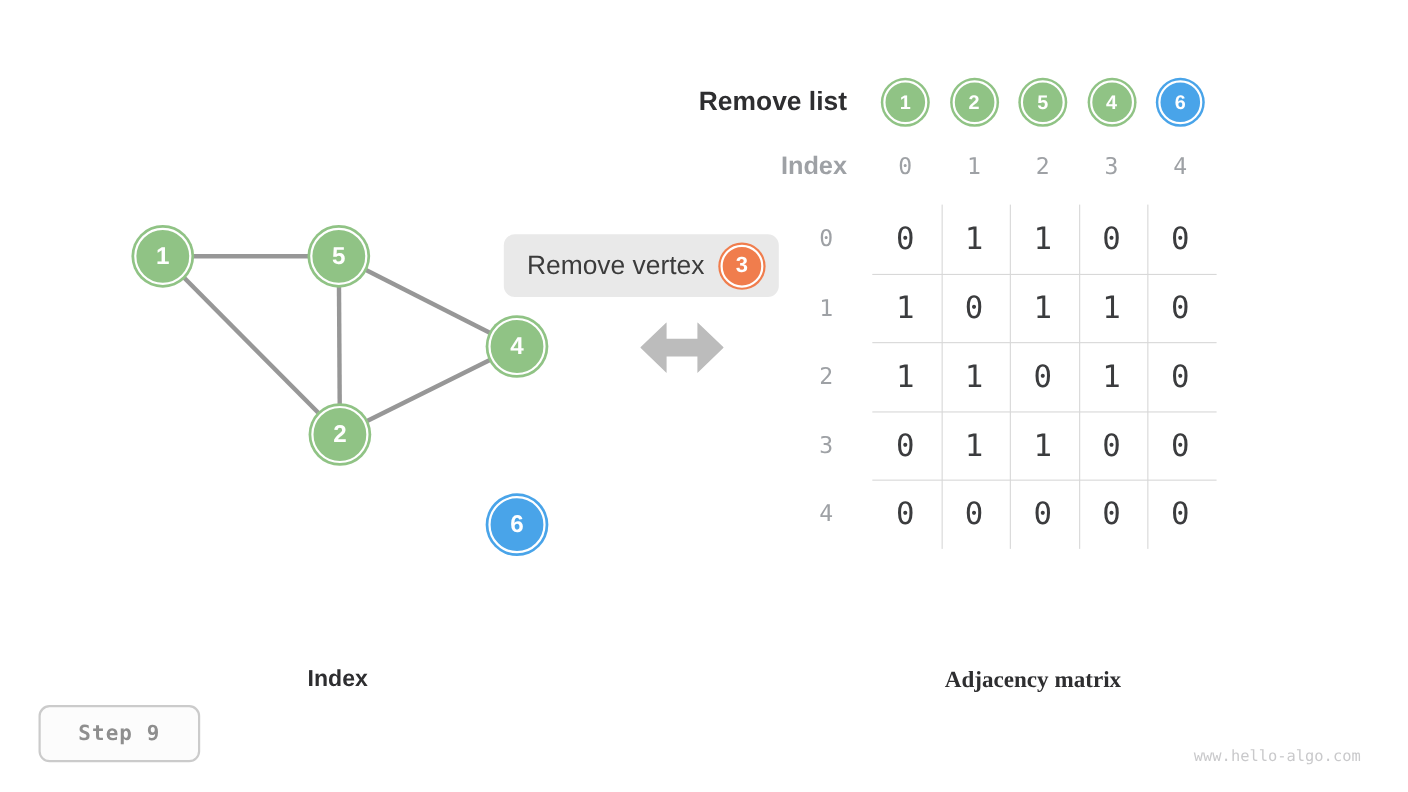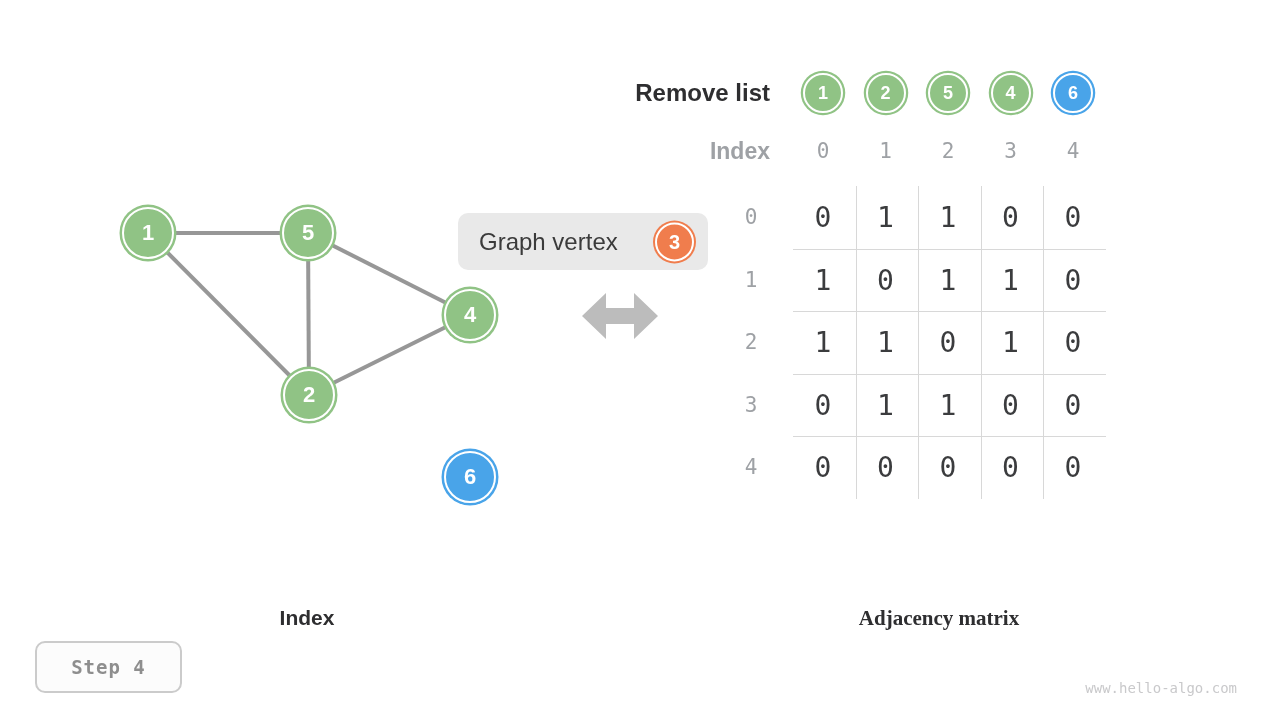--- a/index.html
+++ b/index.html
@@ -139,21 +139,21 @@
 
 <div id="node-layer">
     <div class="gnode green" style="left: 148px; top: 233px;">1</div>
     <div class="gnode green" style="left: 308px; top: 233px;">5</div>
     <div class="gnode green" style="left: 470px; top: 315px;">4</div>
     <div class="gnode green" style="left: 309px; top: 395px;">2</div>
     <div class="gnode blue" style="left: 470px; top: 477px;">6</div>
   </div>
 
 <div class="action-button">
-  <span class="action-label">Graph vertex</span>
+  <span class="action-label">Remove vertex</span>
   <span class="action-badge">3</span>
 </div>
 
 <svg id="swap-arrow" width="76" height="46" viewBox="0 0 76 46">
   <polygon points="0,23 24,0 24,15 52,15 52,0 76,23 52,46 52,31 24,31 24,46"></polygon>
 </svg>
 
 <div class="vlist-label">Remove list</div>
 <div class="index-label">Index</div>
 
@@ -205,16 +205,16 @@
     <span class="abs-center mcell mono" style="left: 885.5px; top: 467px;">0</span>
     <span class="abs-center mcell mono" style="left: 948px; top: 467px;">0</span>
     <span class="abs-center mcell mono" style="left: 1010.5px; top: 467px;">0</span>
     <span class="abs-center mcell mono" style="left: 1073px; top: 467px;">0</span>
   </div>
 
 <div id="graph-title" class="diagram-title">Index</div>
 <div id="panel-title" class="diagram-title">Adjacency matrix</div>
 
 <div class="step-box mono">
-  <span>Step 4</span>
+  <span>Step 9</span>
 </div>
 
 <div class="watermark mono">www.hello-algo.com</div>
 
 </body></html>

